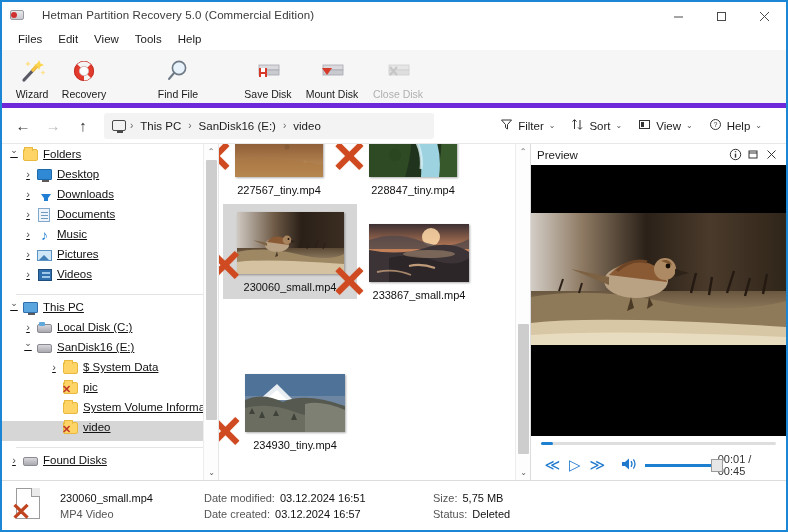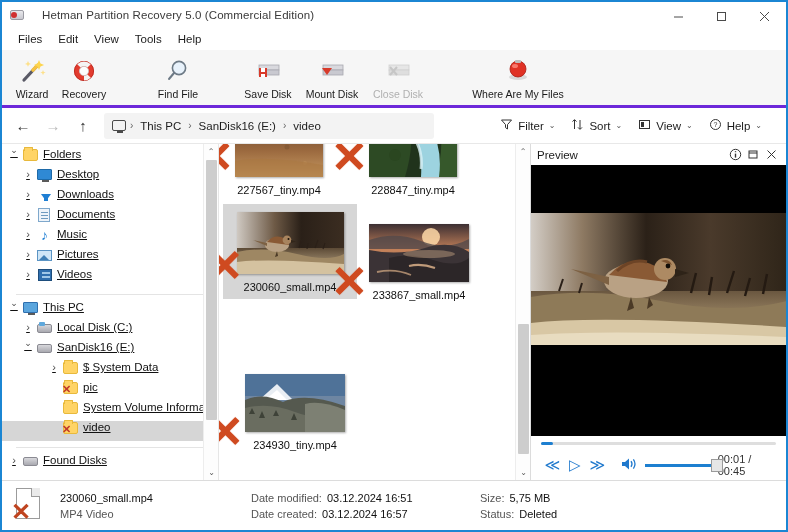--- a/index.html
+++ b/index.html
@@ -39,21 +39,21 @@
 
   
   .menubar {
     height: 22px; display: flex; align-items: center; padding-left: 8px;
     background: #ffffff; font-size: 11.5px; color: #1c1c1c;
   }
   .menu-item { padding: 2px 8px; }
 
   
   .toolbar {
-    height: 58px; background: #f6f6f6; border-bottom: 3px solid #6d28d9;
+    height: 58px; background: #f6f6f6; border-bottom: 5px solid #6d28d9;
     display: flex; align-items: flex-start; padding-top: 4px;
     position: relative;
   }
   .tb-btn {
     width: 60px; display: flex; flex-direction: column; align-items: center;
     padding-top: 3px; font-size: 10.5px; color: #1a1a1a; position: absolute;
   }
   .tb-btn.disabled { color: #b0b0b0; }
   .tb-ico { height: 28px; width: 34px; position: relative; margin-bottom: 3px; }
   .tb-label { white-space: nowrap; }
@@ -257,21 +257,21 @@
   }
   .st-page::after {
     content:""; position:absolute; right:-1px; top:-1px; width:8px; height:8px;
     background:#eaeaea; border-left:1px solid #9b9b9b; border-bottom:1px solid #9b9b9b;
   }
   .st-x {
     position: absolute; left: -1px; top: 14px; color: #bf4420; font-size: 24px;
     font-weight: bold; line-height: 1;
   }
   .st-col { margin-left: 14px; display: flex; flex-direction: column; gap: 4px; font-size: 11px; }
-  .st-row { display: flex; margin-left: 47px; }
+  .st-row { display: flex; }
   .st-key { color: #555; }
   .st-val { color: #111; margin-left: 5px; }
   .st-strong { color: #111; font-weight: normal; }
 </style>
 </head>
 <body>
 
 <div class="titlebar">
   <div class="title-icon">
     <div class="disk"></div>
@@ -375,32 +375,20 @@
       <svg width="34" height="28" viewBox="0 0 34 28">
         <rect x="8" y="8" width="20" height="5" fill="#e6e6e6" stroke="#cfcfcf" stroke-width="0.8"></rect>
         <rect x="8" y="13" width="20" height="5" fill="#dedede" stroke="#cfcfcf" stroke-width="0.8"></rect>
         <line x1="9" y1="10" x2="16" y2="18" stroke="#c6c6c6" stroke-width="2"></line>
         <line x1="16" y1="10" x2="9" y2="18" stroke="#c6c6c6" stroke-width="2"></line>
       </svg>
     </div>
     <div class="tb-label">Close Disk</div>
   </div>
 
-  <div class="tb-btn" style="left:466px; width:100px;">
-    <div class="tb-ico">
-      <svg width="34" height="28" viewBox="0 0 34 28">
-        <ellipse cx="17" cy="20" rx="9" ry="3" fill="#d9d9d9"></ellipse>
-        <circle cx="17" cy="12" r="8" fill="#e03225"></circle>
-        <circle cx="17" cy="12" r="8" fill="none" stroke="#a81d14" stroke-width="0.8"></circle>
-        <ellipse cx="14" cy="9" rx="3" ry="2" fill="#ff8a7d" opacity="0.8"></ellipse>
-        <rect x="14" y="3" width="6" height="3" rx="1" fill="#bdbdbd"></rect>
-      </svg>
-    </div>
-    <div class="tb-label">Where Are My Files</div>
-  </div>
 </div>
 
 <div class="navbar">
   <div class="nav-arrow">←</div>
   <div class="nav-arrow dim">→</div>
   <div class="nav-arrow">↑</div>
 
   <div class="crumbbar">
     <div class="pcicon"></div>
     <span class="crumb-sep">›</span>

